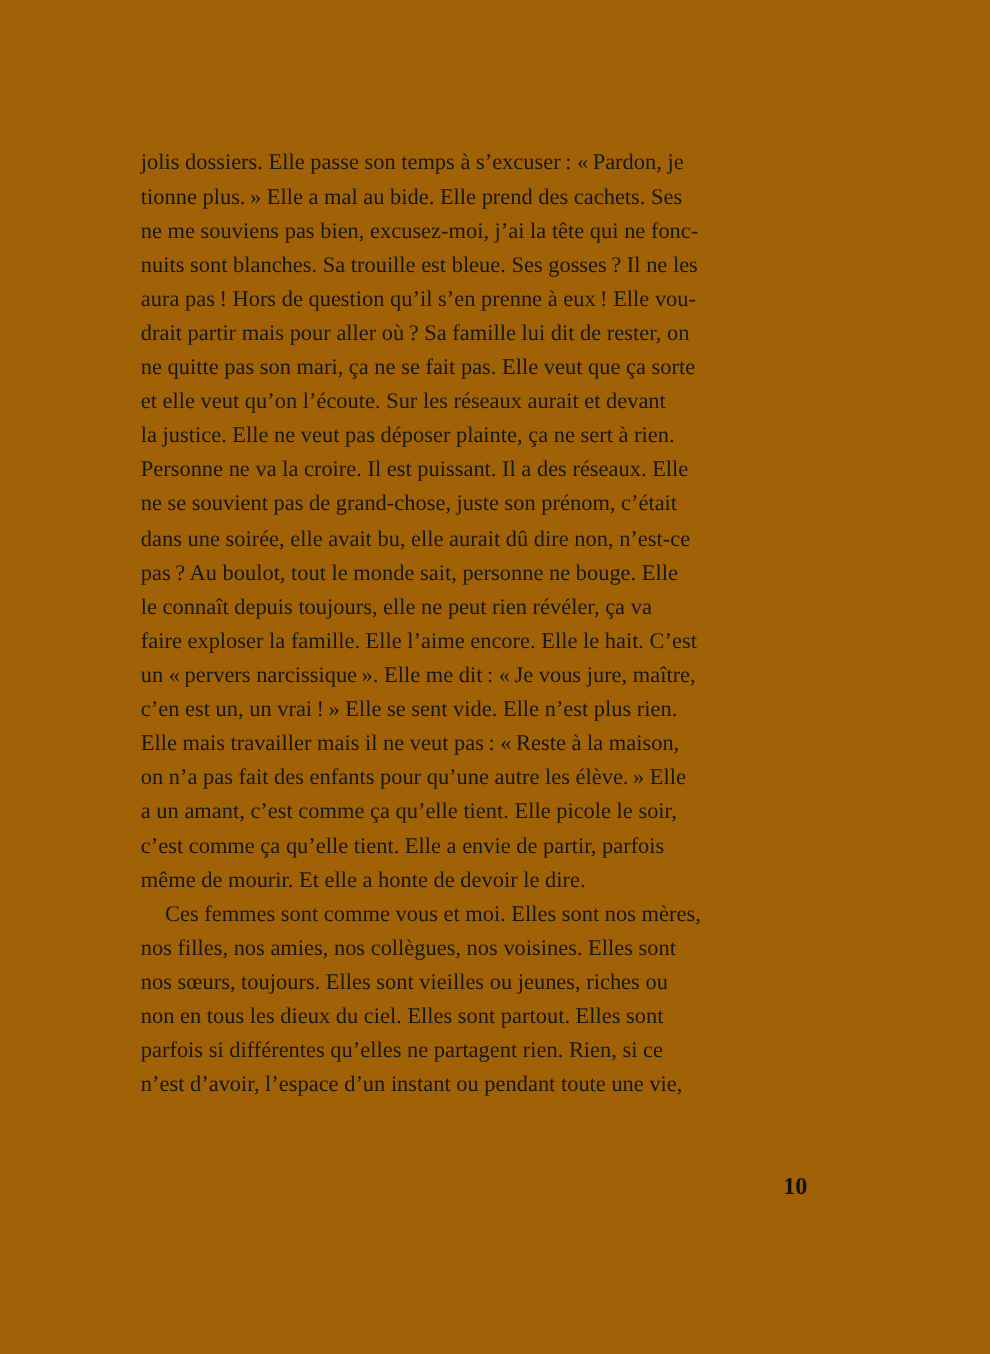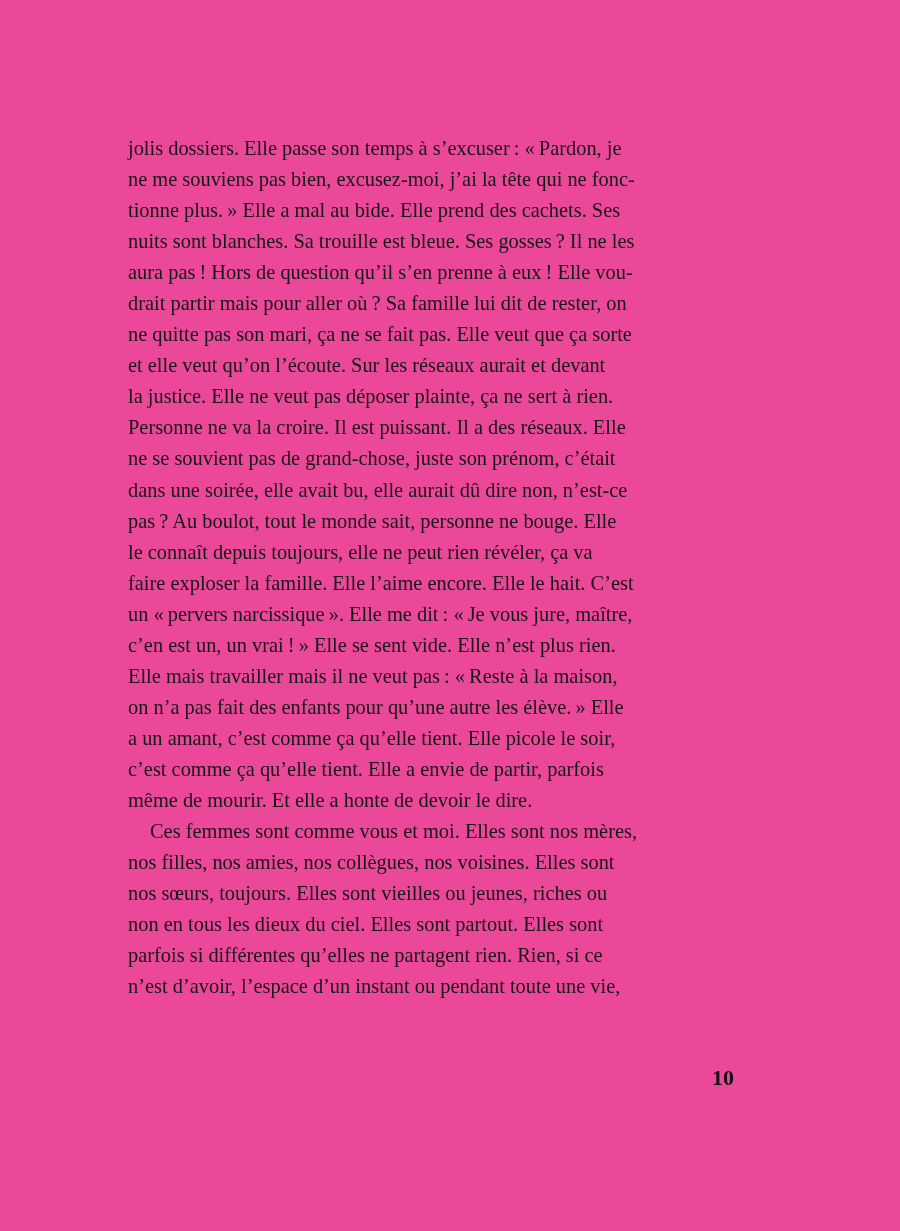--- a/index.html
+++ b/index.html
@@ -13,21 +13,21 @@
     background: #ffffff;
     font-family: "Liberation Serif", "DejaVu Serif", serif;
     -webkit-font-smoothing: antialiased;
     overflow: hidden;
   }
 
   .page {
     position: relative;
     width: 900px;
     height: 1231px;
-    background: #ec4899;
+    background: #a16207;
     box-sizing: border-box;
   }
 
   
   .text-block {
     position: absolute;
     left: 128px;
     top: 133px;
     width: 606px;
   }
@@ -72,22 +72,22 @@
   }
 </style>
 </head>
 <body>
 
 <div class="page">
 
   <div class="text-block">
     <p class="para">
       <span class="line">jolis dossiers. Elle passe son temps à s’excuser : « Pardon, je</span>
+      <span class="line">tionne plus. » Elle a mal au bide. Elle prend des cachets. Ses</span>
       <span class="line">ne me souviens pas bien, excusez-moi, j’ai la tête qui ne fonc-</span>
-      <span class="line">tionne plus. » Elle a mal au bide. Elle prend des cachets. Ses</span>
       <span class="line">nuits sont blanches. Sa trouille est bleue. Ses gosses ? Il ne les</span>
       <span class="line">aura pas ! Hors de question qu’il s’en prenne à eux ! Elle vou-</span>
       <span class="line">drait partir mais pour aller où ? Sa famille lui dit de rester, on</span>
       <span class="line">ne quitte pas son mari, ça ne se fait pas. Elle veut que ça sorte</span>
       <span class="line">et elle veut qu’on l’écoute. Sur les réseaux aurait et devant</span>
       <span class="line">la justice. Elle ne veut pas déposer plainte, ça ne sert à rien.</span>
       <span class="line">Personne ne va la croire. Il est puissant. Il a des réseaux. Elle</span>
       <span class="line">ne se souvient pas de grand-chose, juste son prénom, c’était</span>
       <span class="line">dans une soirée, elle avait bu, elle aurait dû dire non, n’est-ce</span>
       <span class="line">pas ? Au boulot, tout le monde sait, personne ne bouge. Elle</span>

